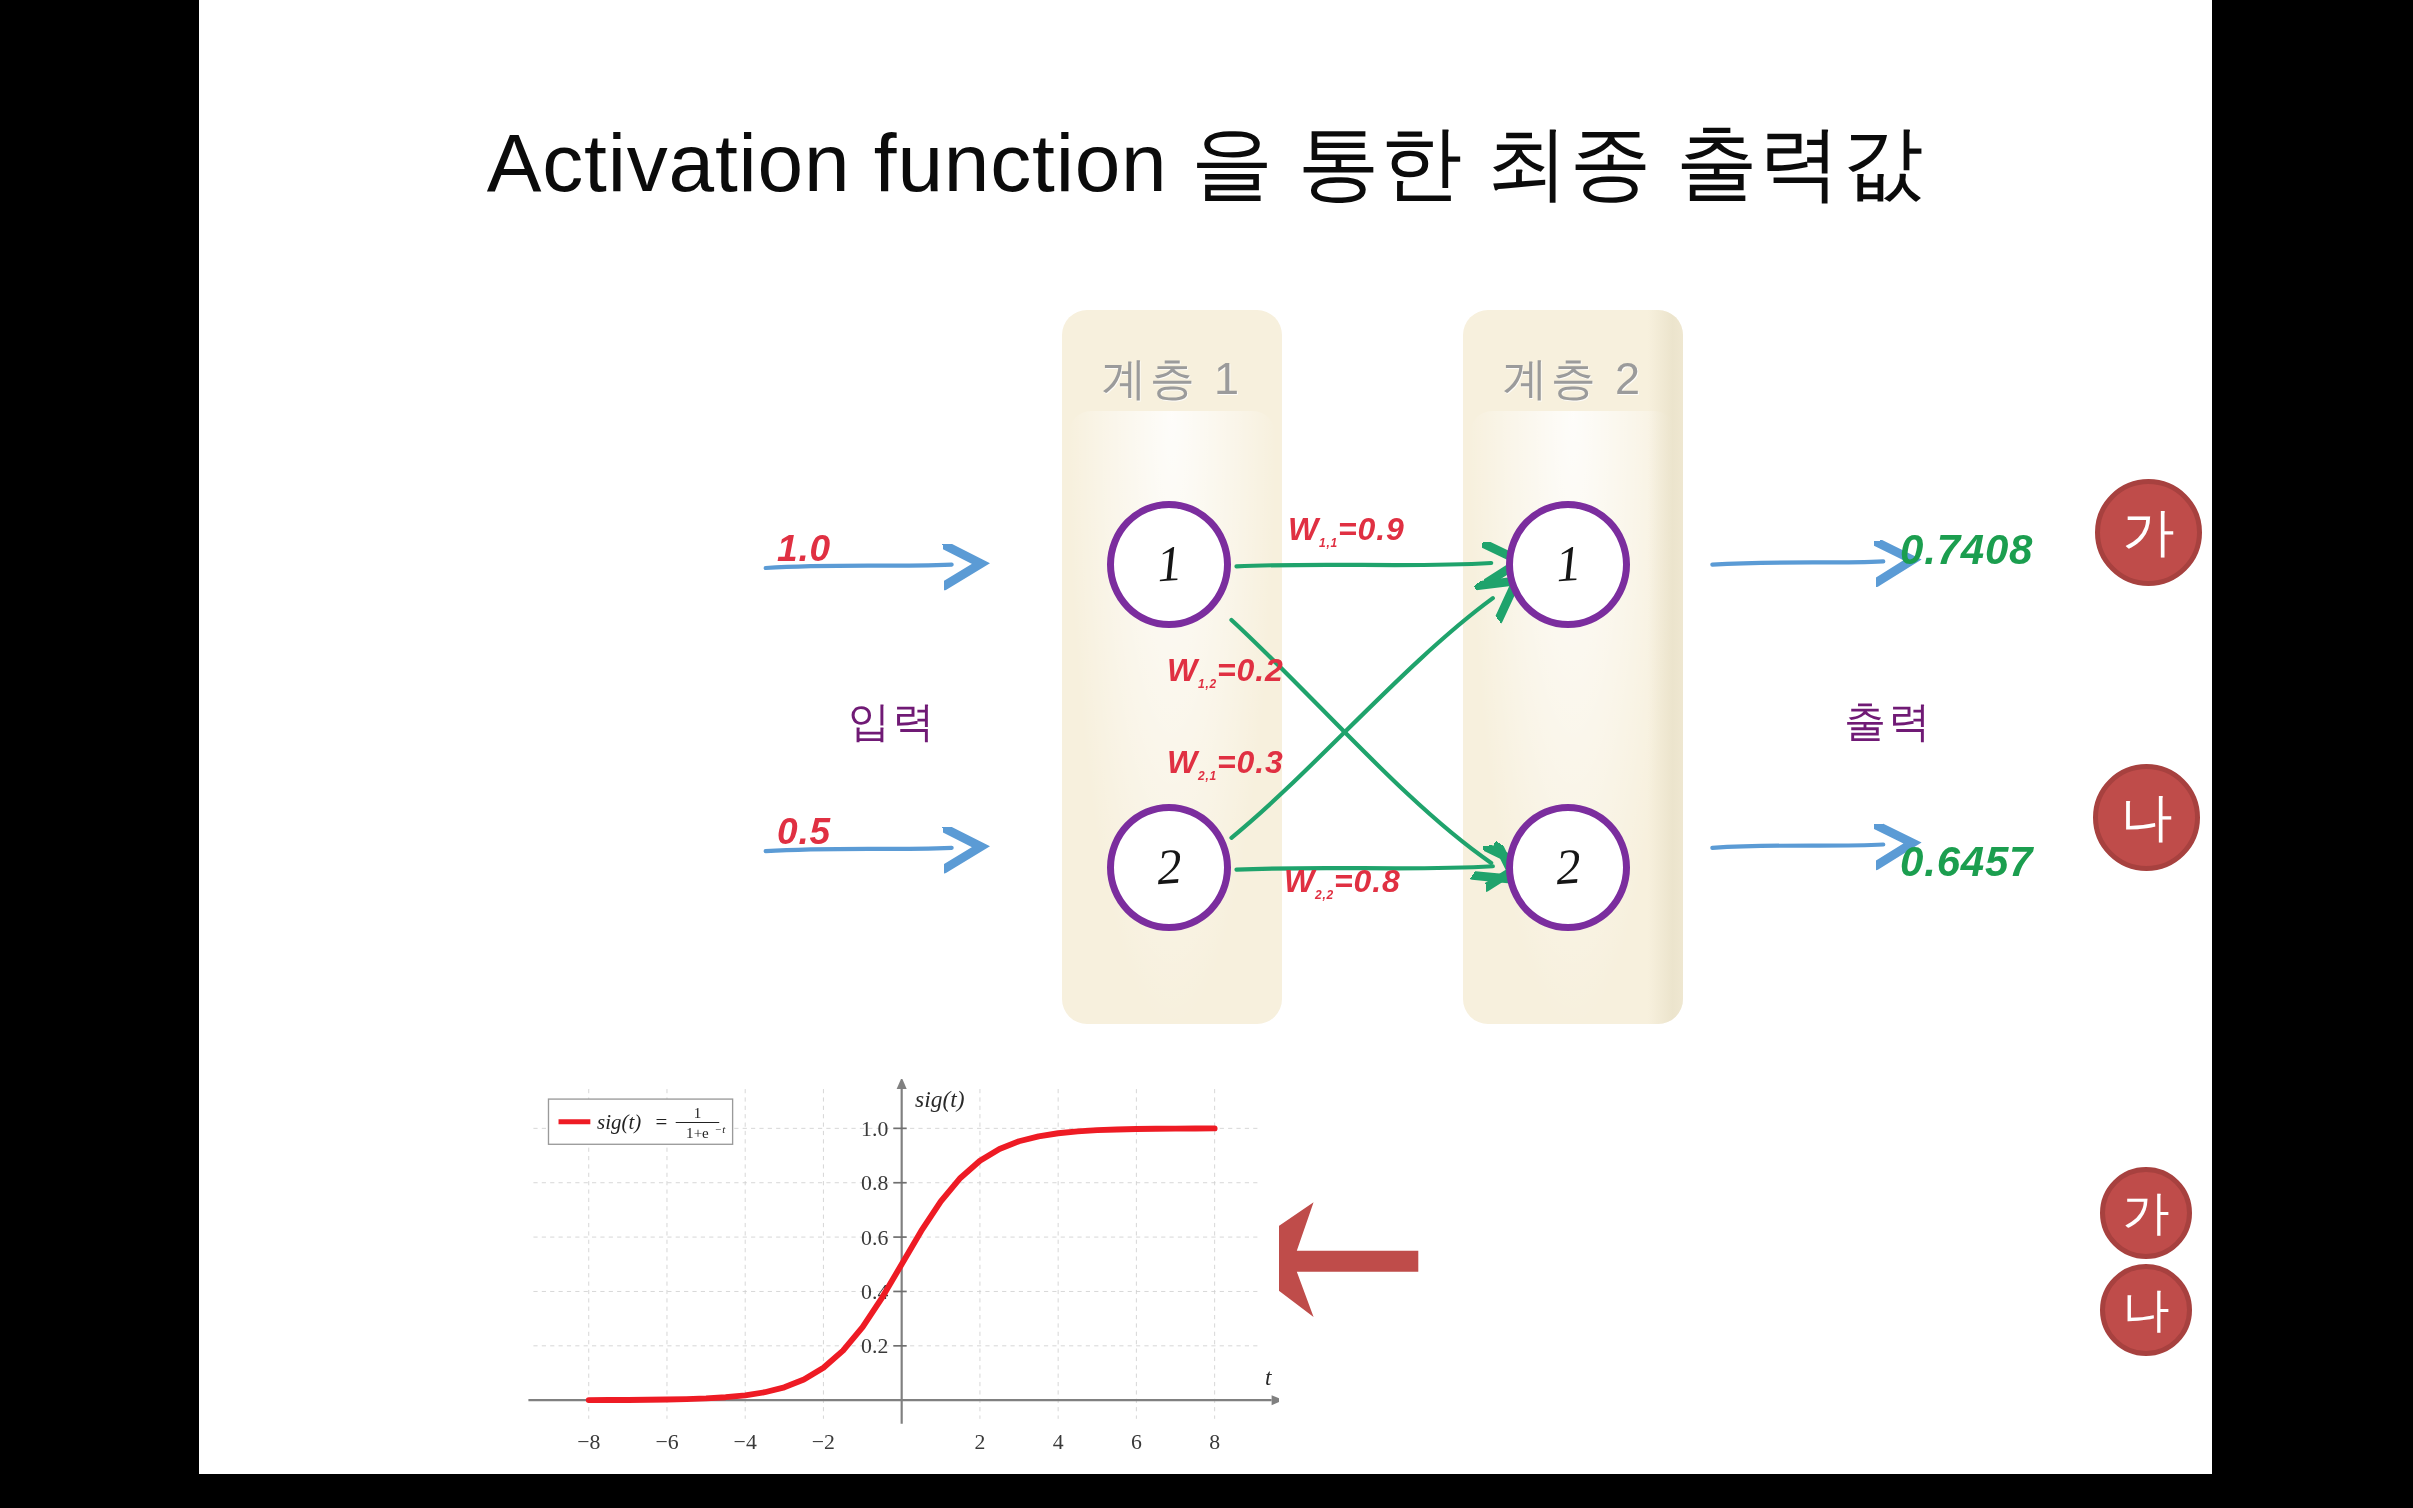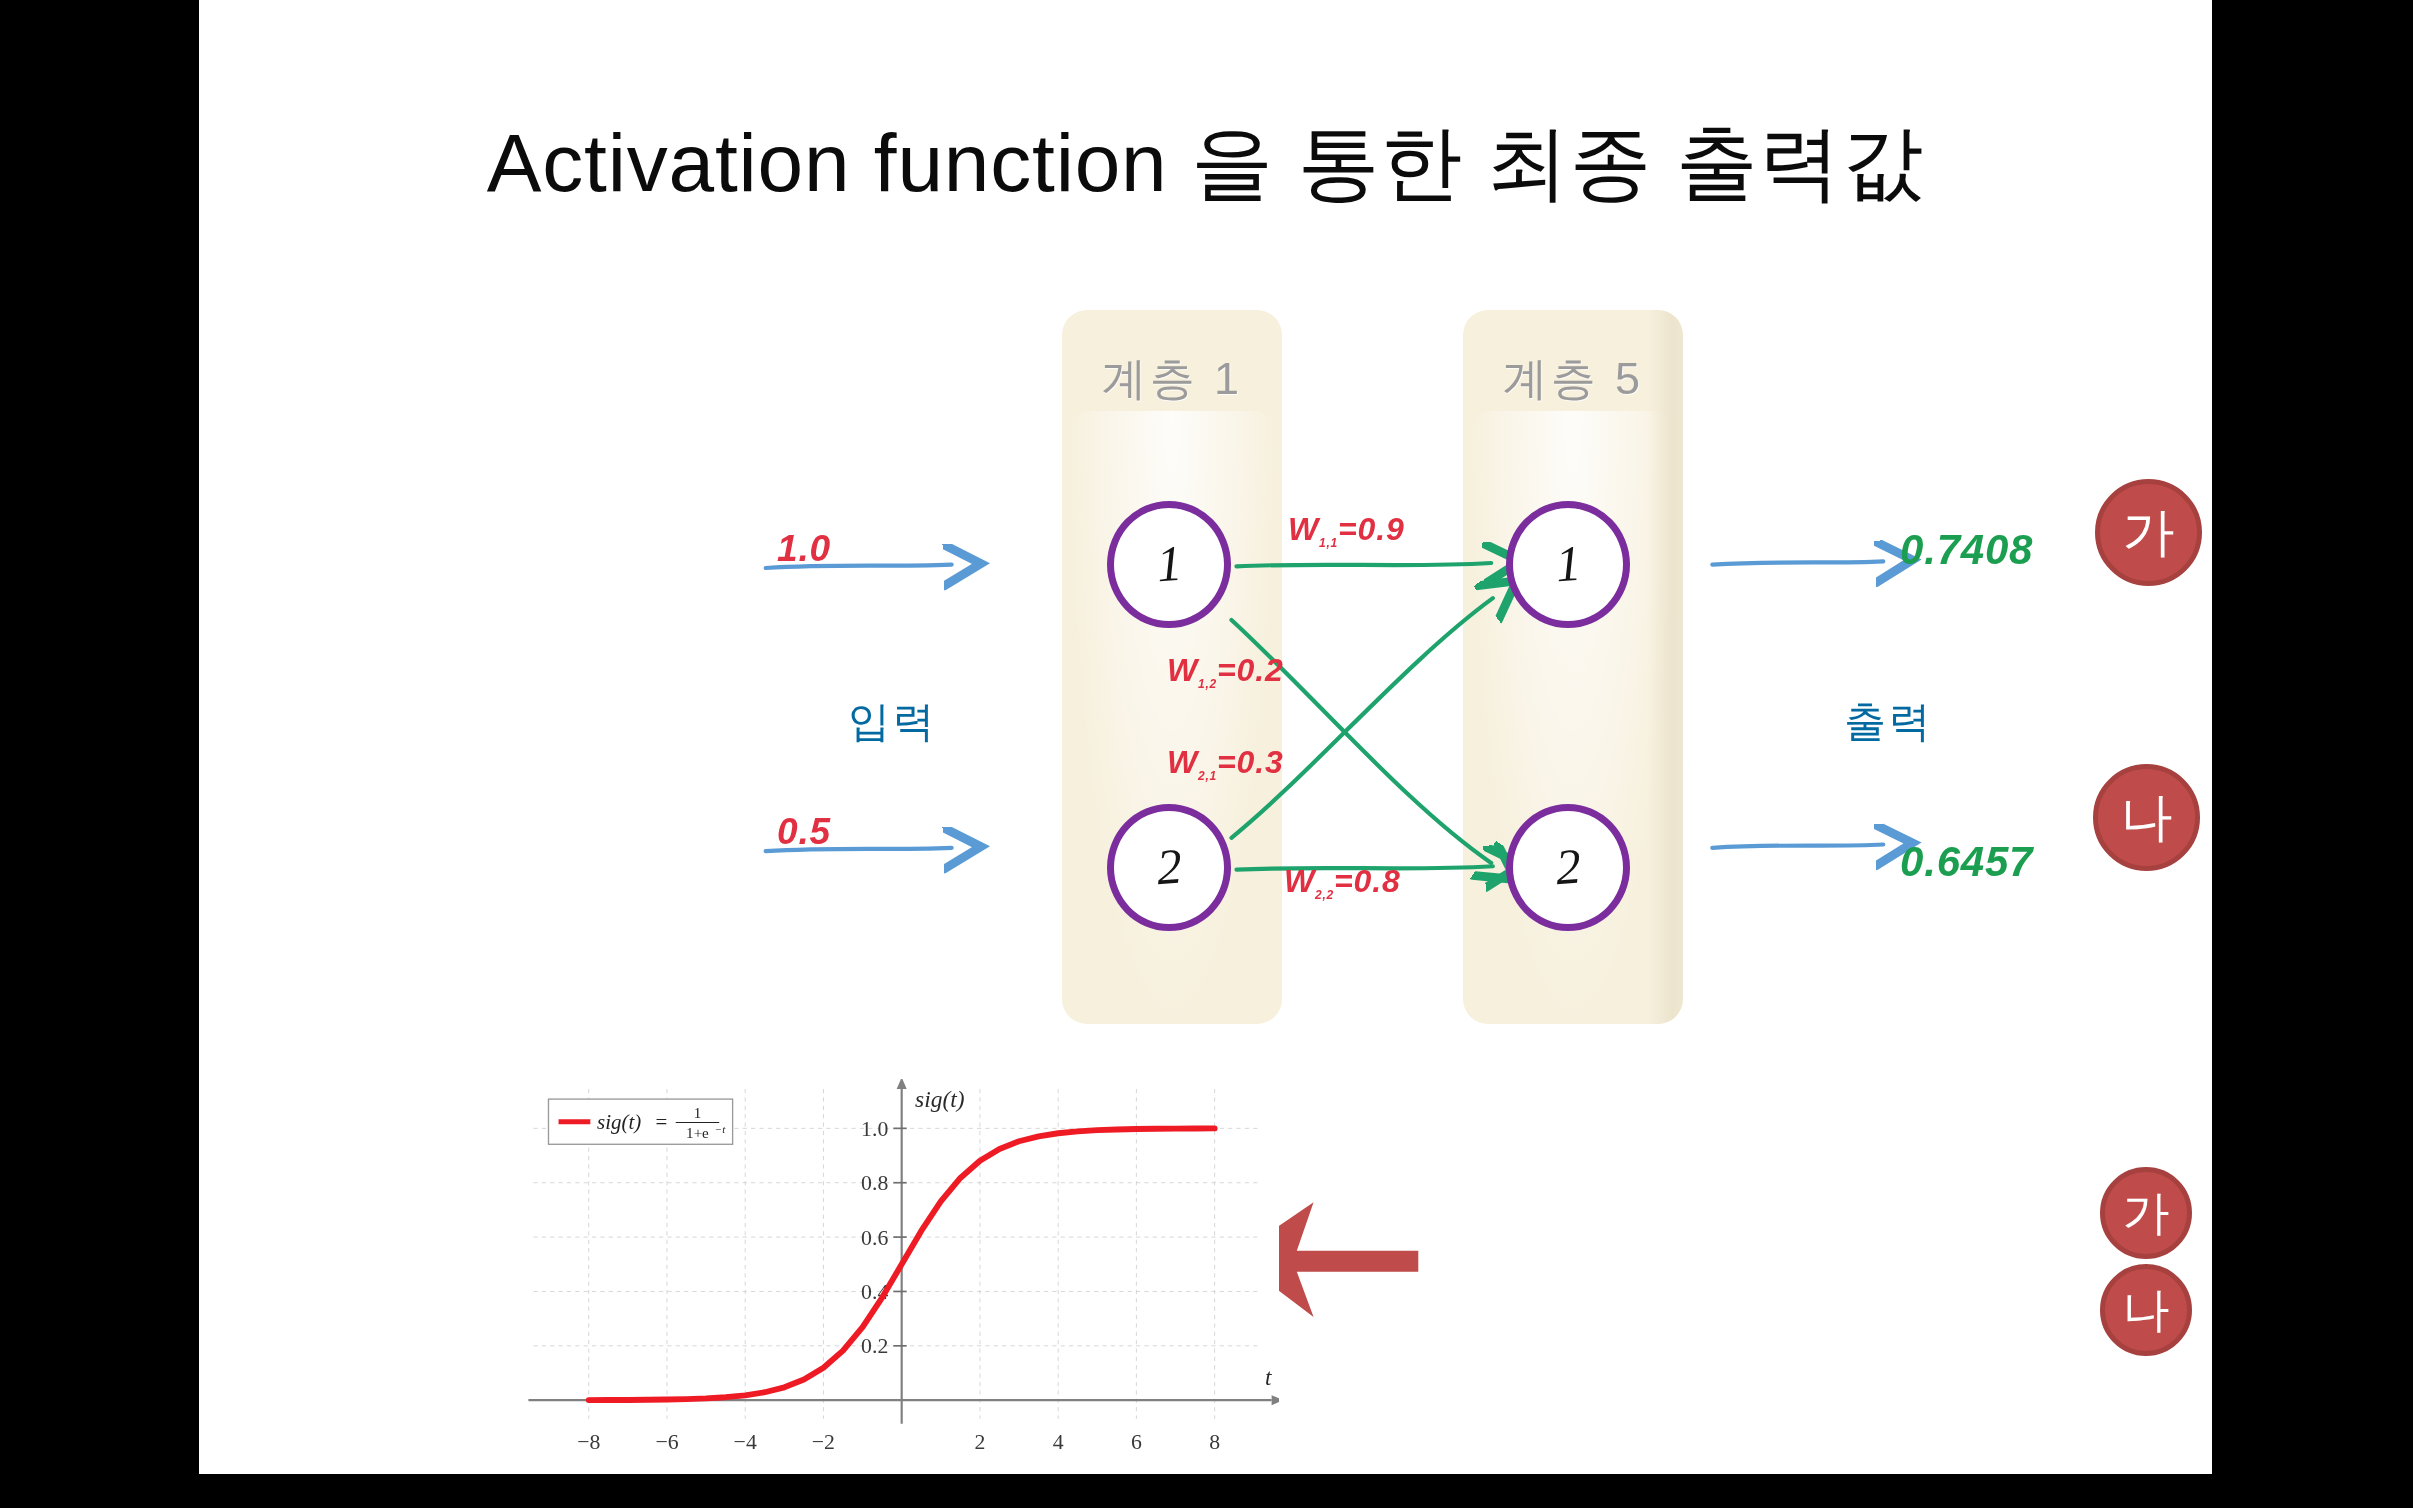--- a/index.html
+++ b/index.html
@@ -67,21 +67,21 @@
     white-space:nowrap;
   }
   .hand-green{
     position:absolute;
     font-family:"Liberation Sans",sans-serif;
     color:#1b9e4f;font-style:italic;font-weight:700;letter-spacing:0.8px;
     white-space:nowrap;
   }
   .gray-label{
     position:absolute;font-family:"Liberation Sans",sans-serif;
-    font-size:42px;color:#0369a1;letter-spacing:2.5px;white-space:nowrap;
+    font-size:42px;color:#701a75;letter-spacing:2.5px;white-space:nowrap;
     text-shadow:0.8px 0.8px 0 rgba(255,255,255,.85);
   }
 
   #in1{left:578px;top:528px;font-size:37px;}
   #in2{left:578px;top:811px;font-size:37px;}
   #out1{left:1701px;top:526px;font-size:42px;}
   #out2{left:1701px;top:838px;font-size:42px;}
   #lab-in{left:649px;top:694px;}
   #lab-out{left:1645px;top:694px;}
 
@@ -132,21 +132,21 @@
 
     <div id="title">Activation function 을 통한 최종 출력값</div>
 
     <div class="layer-box" id="layer1">
       <div class="glow"></div>
       <div class="layer-title">계층 1</div>
     </div>
     <div class="layer-box" id="layer2">
       <div class="glow"></div>
       <div class="edge"></div>
-      <div class="layer-title">계층 5</div>
+      <div class="layer-title">계층 2</div>
     </div>
 
     <svg class="ovl" viewBox="0 0 2402 1800">
       <defs>
         <marker id="agreen" markerWidth="16" markerHeight="16" refX="2" refY="5" orient="auto">
           <path d="M0,0 L9,5 L0,10" fill="none" stroke="#1fa36c" stroke-width="2.1" stroke-linecap="round"></path>
         </marker>
         <marker id="ablue" markerWidth="16" markerHeight="16" refX="2" refY="5" orient="auto">
           <path d="M0,0 L9,5 L0,10" fill="none" stroke="#5b9bd5" stroke-width="2.1" stroke-linecap="round"></path>
         </marker>

